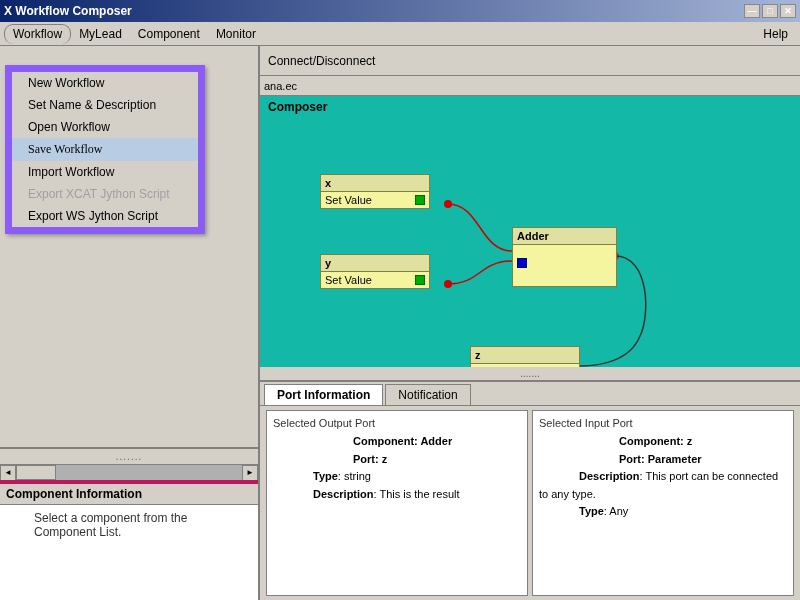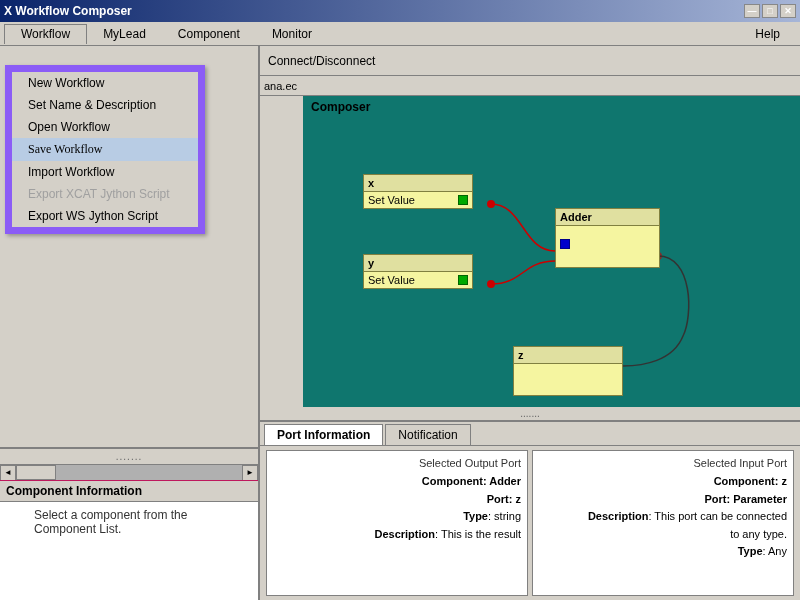--- a/index.html
+++ b/index.html
@@ -31,24 +31,25 @@
     #menu-bar {
       background: #d4d0c8;
       height: 24px;
       display: flex;
       align-items: center;
       border-bottom: 1px solid #808080;
       padding: 0 4px;
       position: relative;
     }
     .menu-item {
-      padding: 2px 16px;
+      padding: 2px 8px;
       cursor: pointer;
       font-size: 12px;
       position: relative;
+      border-radius: 9px;
     }
     .menu-item:hover, .menu-item.active { background: #0a246a; color: white; }
     .menu-item.active { background: #d4d0c8; color: black; border: 1px solid #808080; border-bottom: none; padding-bottom: 3px; }
     #menu-help { margin-left: auto; text-align: right; }
 
     
     #workflow-dropdown {
       position: absolute;
       top: 40px;
       left: 0;
@@ -128,21 +129,21 @@
       width: 40px;
       height: 100%;
       background: #d4d0c8;
       border: 1px solid #808080;
     }
 
     
     #component-info {
       height: 120px;
       background: white;
-      border-top: 1px solid #be185d;
+      border-top: 4px solid #be185d;
     }
     #component-info-header {
       background: #d4d0c8;
       border-bottom: 1px solid #808080;
       padding: 3px 6px;
       font-weight: bold;
       font-size: 12px;
     }
     #component-info-body {
       padding: 6px;
@@ -165,24 +166,23 @@
       border-bottom: 1px solid #808080;
       display: flex;
       align-items: center;
       padding: 0 8px;
       font-size: 12px;
     }
 
     
     #composer-area {
       flex: 1;
-      background: #0f766e;
+      background: #14b8a6;
       position: relative;
       overflow: hidden;
-      margin-left: 43px;
     }
     #composer-label {
       position: absolute;
       top: 4px;
       left: 8px;
       font-size: 12px;
       font-weight: bold;
     }
 
     
@@ -223,21 +223,21 @@
     
     #connections-svg {
       position: absolute;
       top: 0; left: 0;
       width: 100%; height: 100%;
       pointer-events: none;
     }
 
     
     #bottom-panel {
-      height: 180px;
+      height: 220px;
       background: #c4b5fd;
       border-top: 2px solid #808080;
       display: flex;
       flex-direction: column;
     }
 
     
     #tab-bar {
       display: flex;
       background: #d4d0c8;
@@ -258,21 +258,20 @@
       font-weight: bold;
     }
 
     
     #port-info-content {
       flex: 1;
       display: flex;
       gap: 0;
       padding: 4px;
       background: #d4d0c8;
-      text-align: right;
     }
     .port-panel {
       flex: 1;
       background: white;
       border: 1px solid #808080;
       margin: 0 2px;
       padding: 6px;
       font-size: 11px;
     }
     .port-panel-header {
@@ -402,21 +401,21 @@
       </div>
 
       <div class="wf-node" style="left: 60px; top: 158px; width: 110px;">
         <div class="wf-node-title">y</div>
         <div class="wf-node-body">
           <span>Set Value</span>
           <div class="port-green"></div>
         </div>
       </div>
 
-      <div class="wf-node" style="left: 252px; top: 112px; width: 105px; height: 60px;">
+      <div class="wf-node" style="left: 252px; top: 131px; width: 105px; height: 60px;">
         <div class="wf-node-title">Adder</div>
         <div class="wf-node-body" style="height: 36px;">
           <div class="port-blue" style="margin-right: auto;"></div>
         </div>
       </div>
 
       <div class="wf-node" style="left: 210px; top: 250px; width: 110px; height: 50px;">
         <div class="wf-node-title">z</div>
         <div class="wf-node-body" style="height: 28px;">
         </div>

